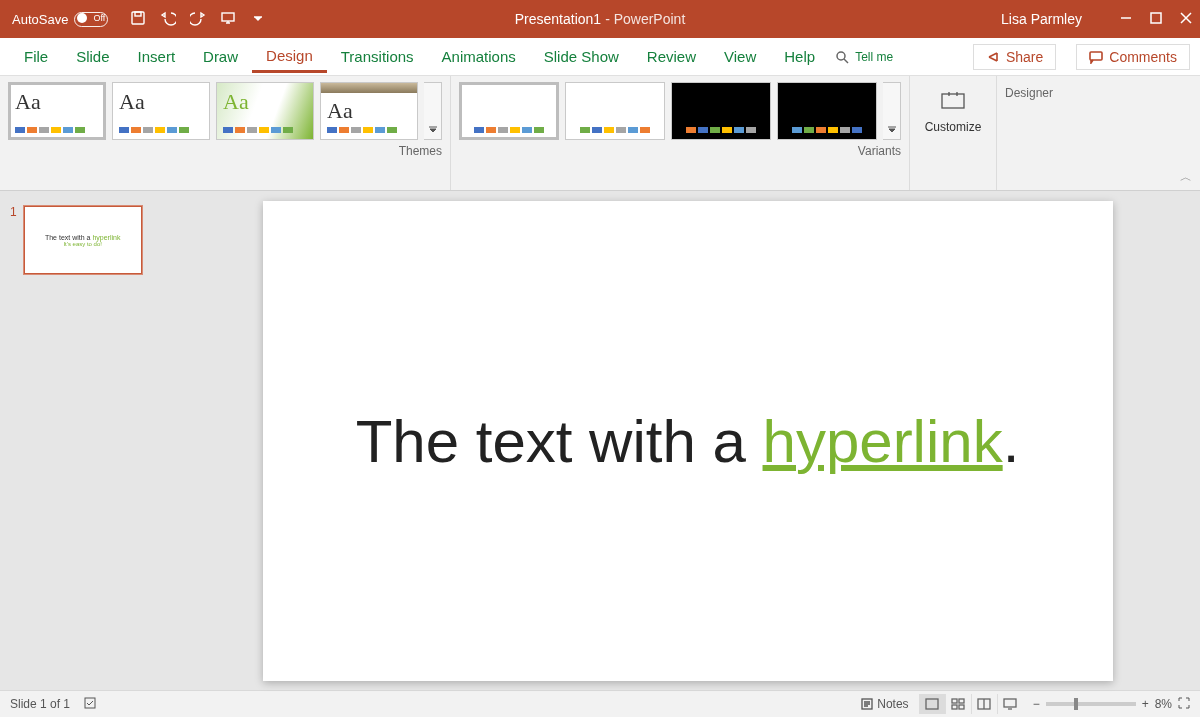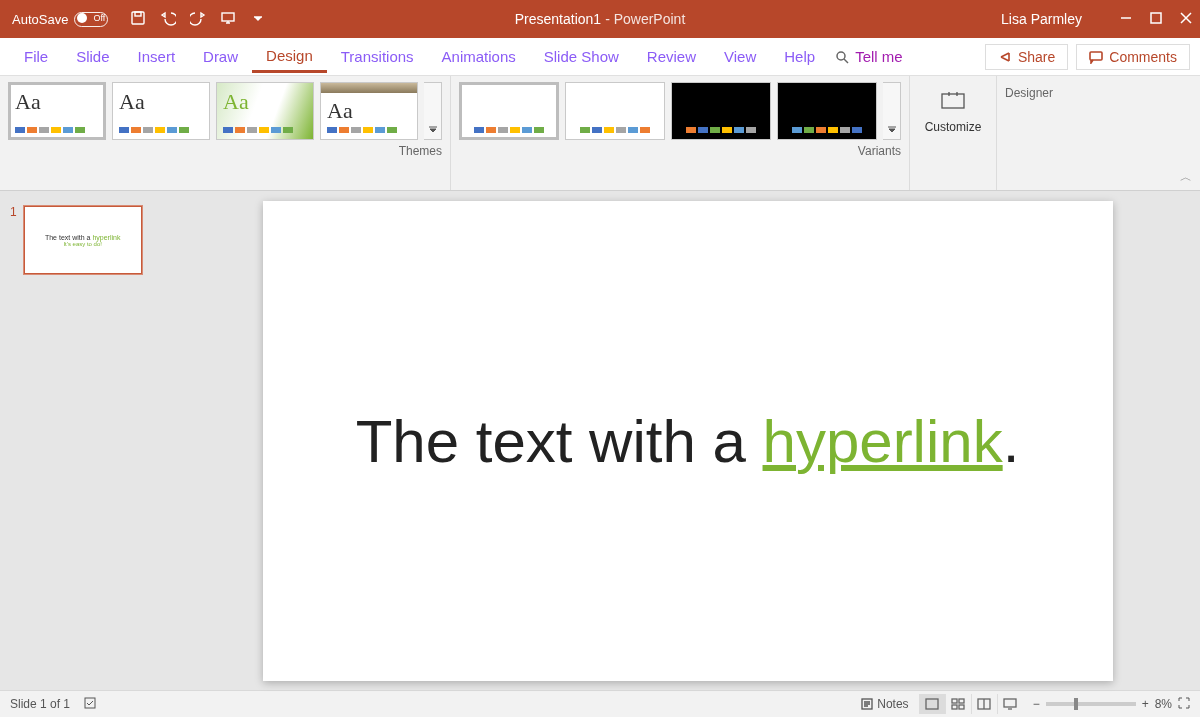--- a/index.html
+++ b/index.html
@@ -13,26 +13,26 @@
   .toggle-text { font-size: 9px; color: #fff; }
   .qat { display: flex; gap: 14px; align-items: center; margin-left: 14px; }
   .qat svg { width: 16px; height: 16px; fill: none; stroke: #fff; stroke-width: 1.4; }
   .doc-title { position: absolute; left: 50%; transform: translateX(-50%); display:flex; gap:4px; font-size: 14px;}
   .doc-title .app { color: rgba(255,255,255,.85);}
   .title-right { margin-left: auto; display: flex; align-items: center; gap: 14px; font-size: 14px;}
   .win-ctrl { display:flex; gap: 18px; margin-left: 10px;}
   .win-ctrl svg { width:12px; height:12px; stroke:#fff; stroke-width:1.5; fill:none;}
   
   .tabsrow { height: 38px; background: #fff; display:flex; align-items:center; padding: 0 10px; border-bottom: 1px solid #e0e0e0;}
-  .tab { padding: 6px 14px; font-size: 15px; color: #8b5cf6; cursor: pointer; }
+  .tab { padding: 6px 14px; font-size: 15px; color: #15803d; cursor: pointer; }
   .tab.active { color: #b7472a; border-bottom: 3px solid #b7472a; font-weight:400;}
-  .tellme { display:flex; align-items:center; gap:6px; color:#a21caf; font-size:15px; margin-left:6px;}
+  .tellme { display:flex; align-items:center; gap:6px; color:#15803d; font-size:12px; margin-left:6px;}
   .tellme svg { width:14px; height:14px; stroke:#666; fill:none; stroke-width:1.5;}
   .right-buttons { margin-left:auto; display:flex; gap:8px;}
-  .rb { border:1px solid #ddd; padding: 4px 12px; font-size:14px; color:#b7472a; display:flex; align-items:center; gap:6px; background:#fff;}
+  .rb { border:1px solid #ddd; padding: 4px 12px; font-size:14px; color:#b7472a; display:flex; align-items:center; gap:6px; background:#fff;margin-left:12px;}
   .rb svg { width:14px; height:14px; stroke:#b7472a; fill:none; stroke-width:1.6;}
   
   .ribbon { height: 115px; background: #f2f2f2; display:flex; border-bottom:1px solid #d0d0d0; position:relative;}
   .group { display:flex; flex-direction:column; border-right:1px solid #dcdcdc; padding: 6px 8px 0 8px; align-items: flex-end;}
   .group-body { display:flex; gap:6px; align-items:flex-start;}
   .group-label { text-align:center; font-size:12px; color:#666; padding: 4px 0 3px 0;}
   .theme-thumb { width: 98px; height: 58px; background:#fff; border:1px solid #c9c9c9; display:flex; flex-direction:column; justify-content:space-between; padding:6px;}
   .theme-thumb.sel { outline:3px solid #bdbdbd; outline-offset:-3px; border-color:#aaa;}
   .thumb-aa { font-size: 22px; font-family: Georgia, serif;}
   .swatches { display:flex; gap:2px;}

